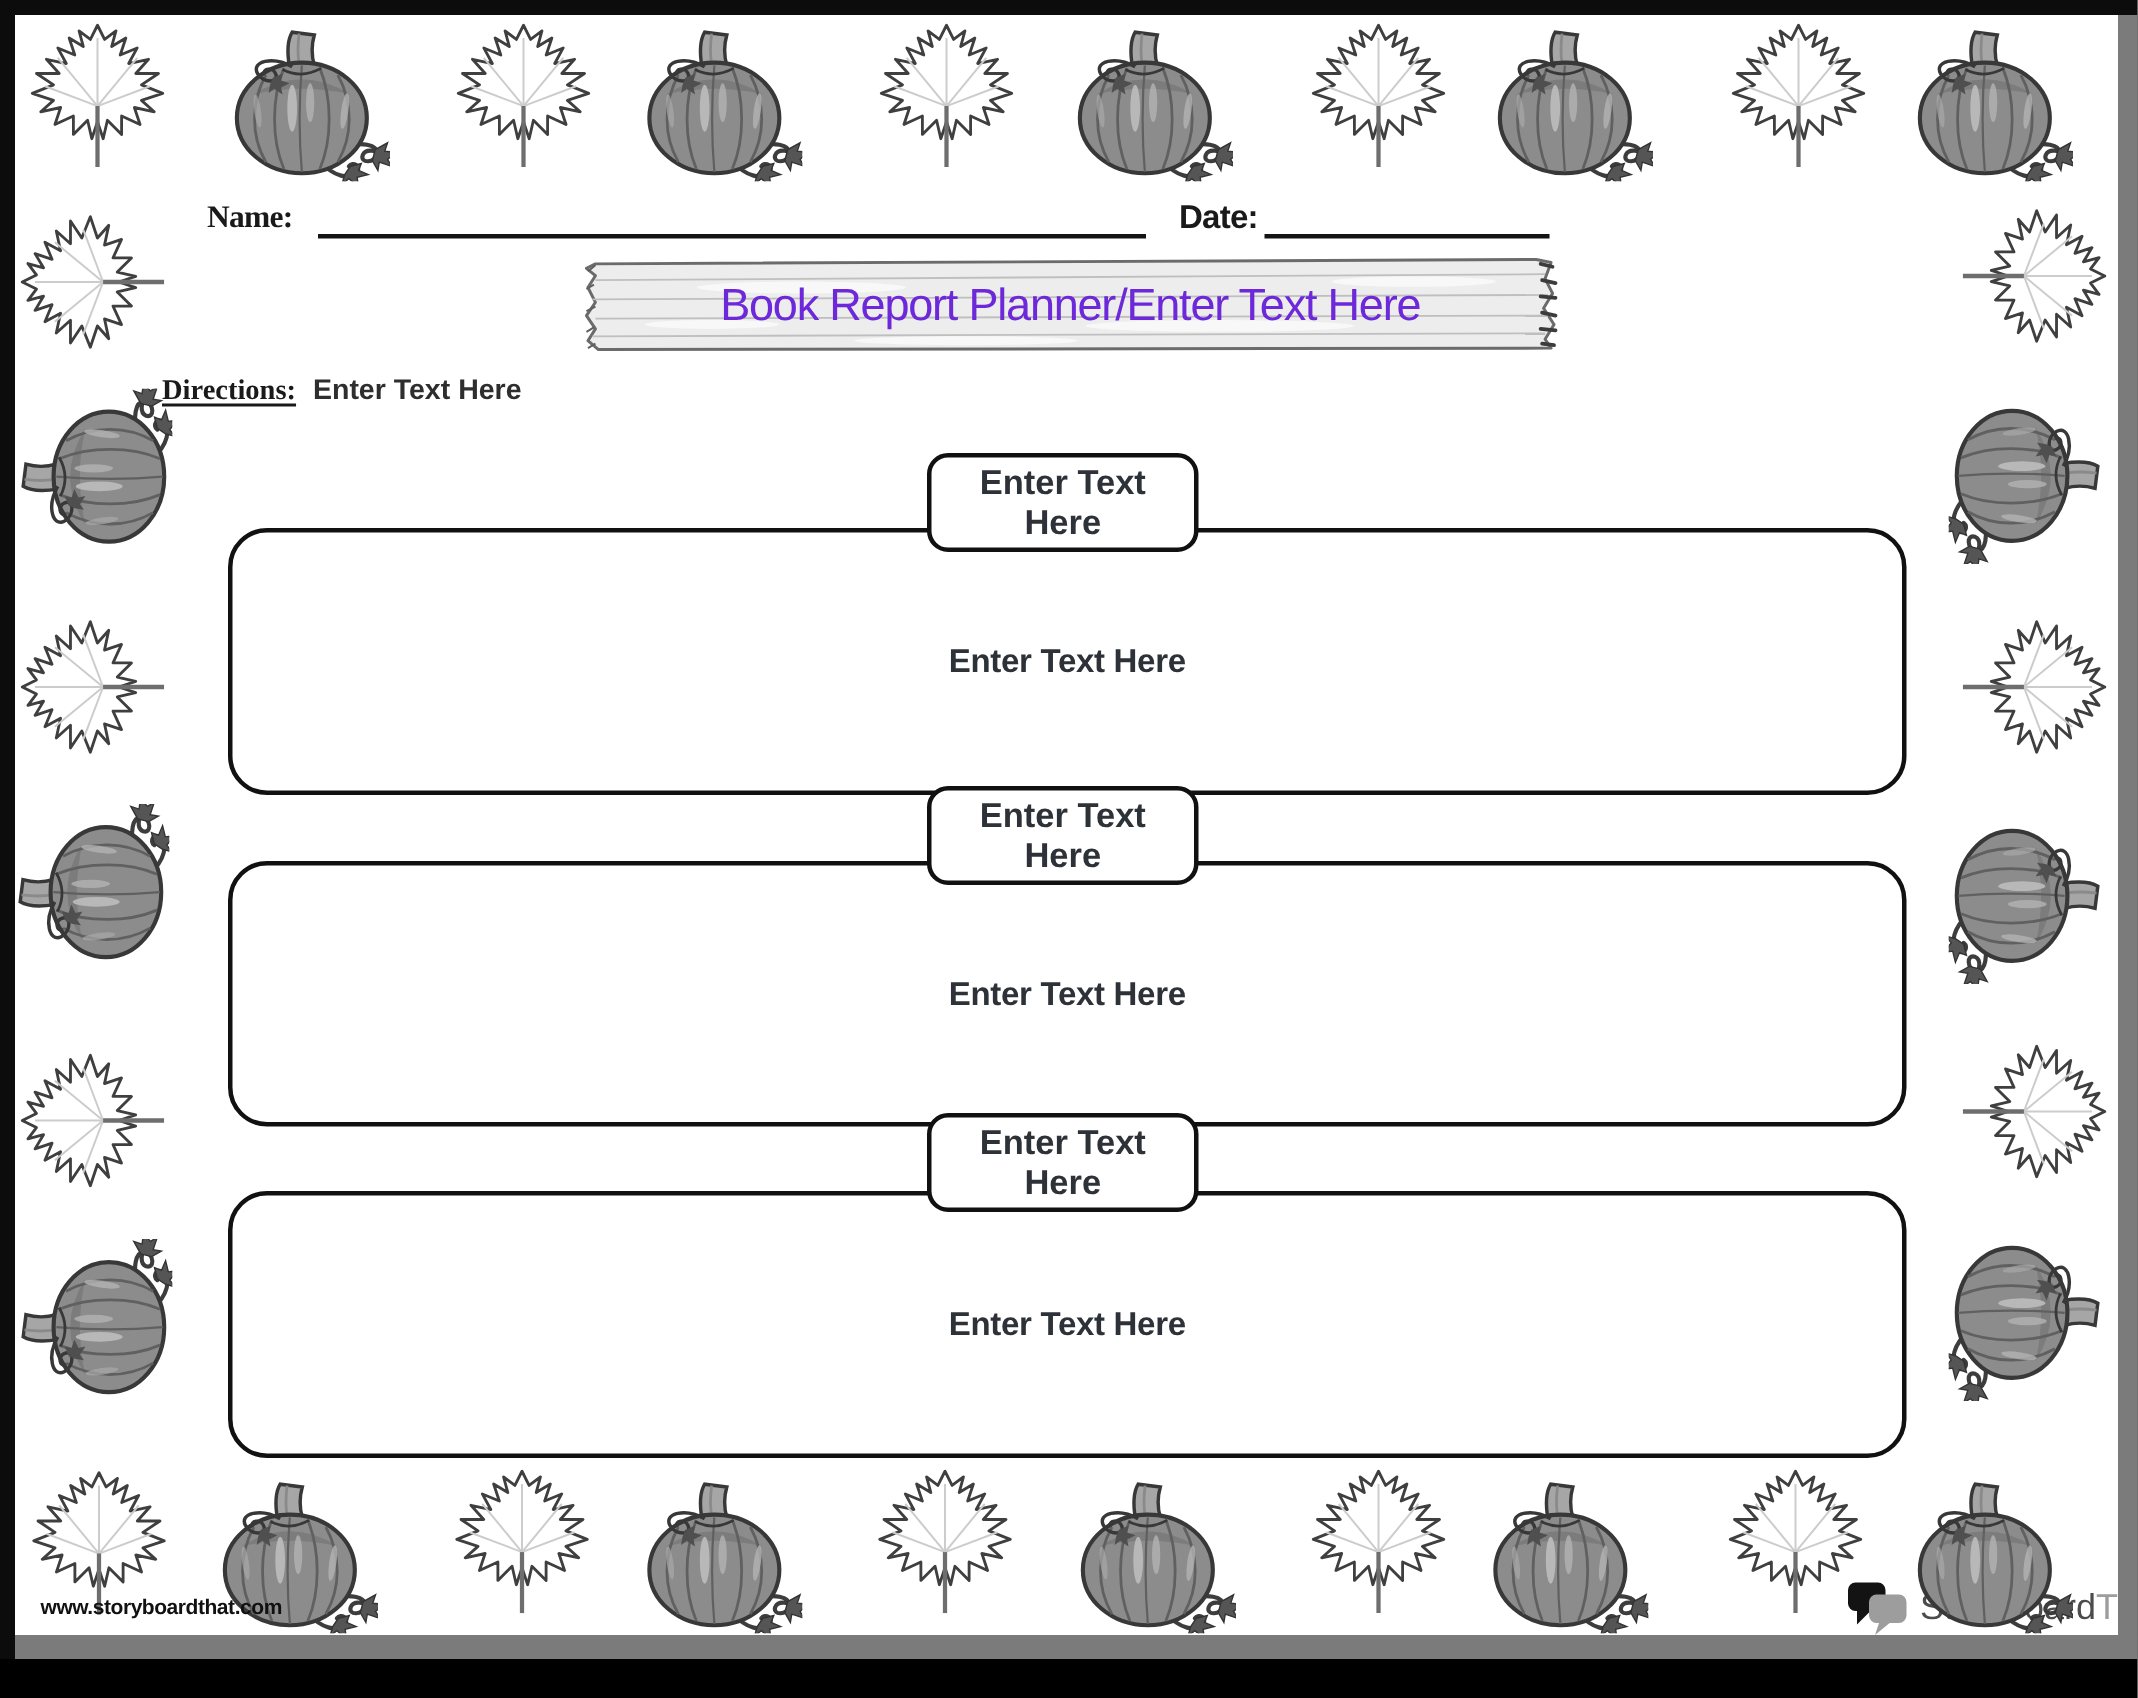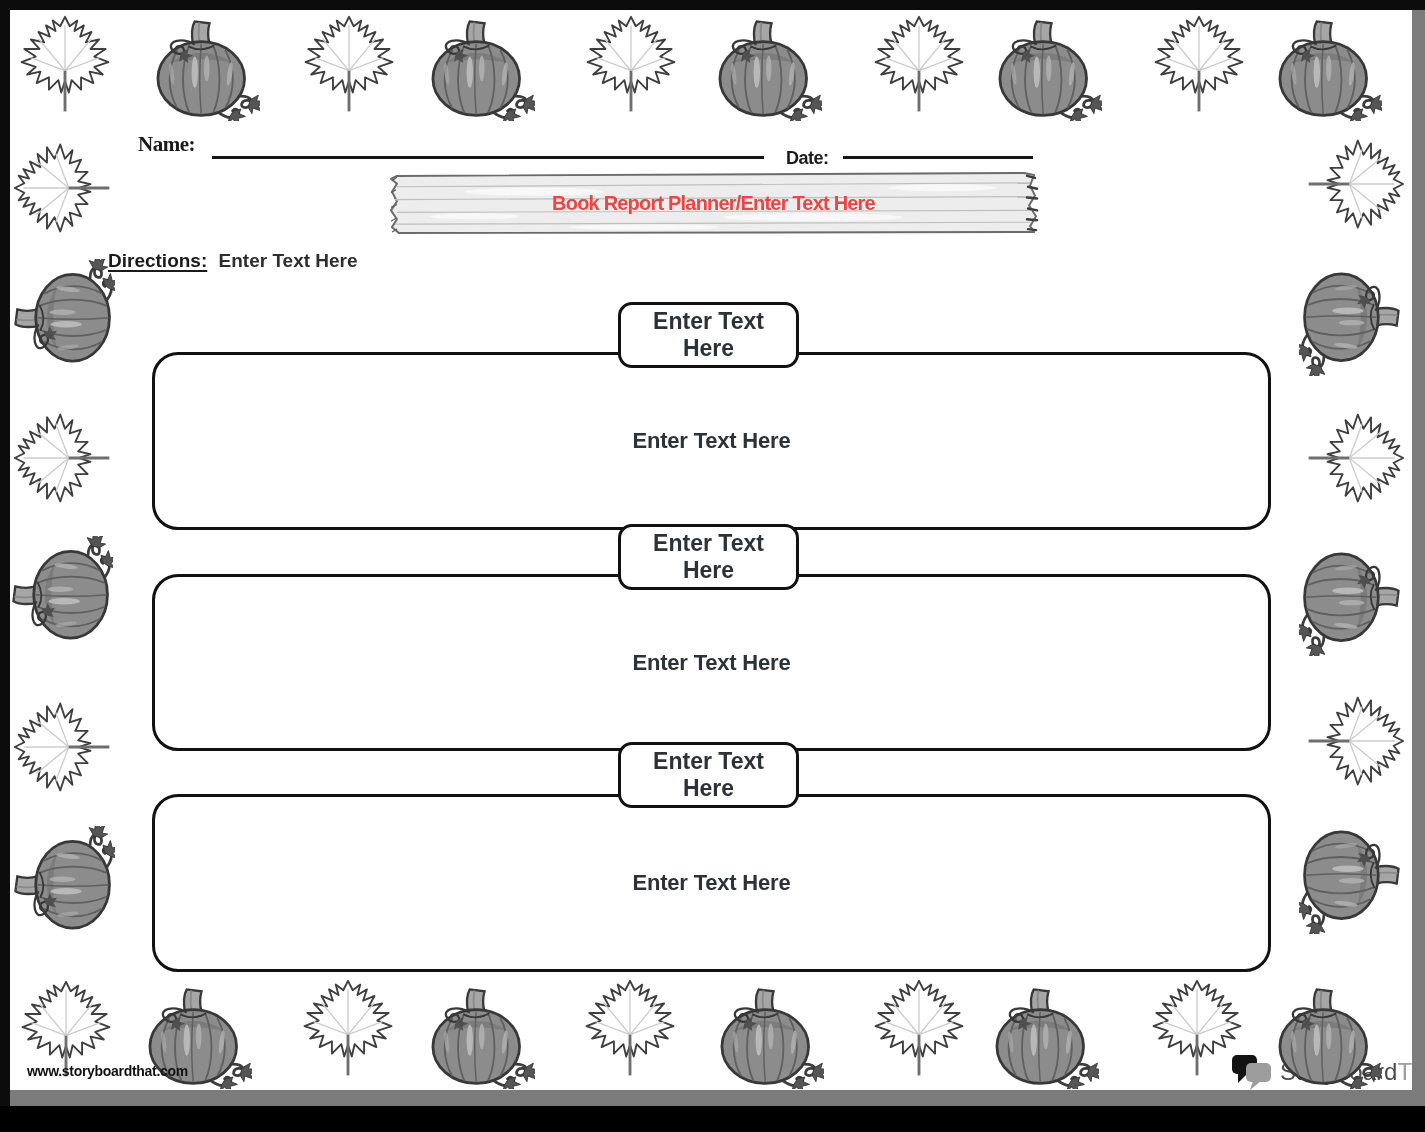--- a/index.html
+++ b/index.html
@@ -12,33 +12,33 @@
   .frame-left{position:absolute;left:0;top:0;width:10px;height:1106px;background:#0c0c0c;z-index:6;}
   .shadow-right{position:absolute;left:1412px;top:10px;width:13px;height:1096px;background:#7b7b7b;z-index:6;}
   .shadow-bottom{position:absolute;left:10px;top:1090px;width:1415px;height:16px;background:#7b7b7b;z-index:6;}
   .bar-bottom{position:absolute;left:0;top:1106px;width:1425px;height:26px;background:#000;z-index:6;}
 
   .deco{position:absolute;z-index:2;}
 
   
   .name-label{position:absolute;left:138px;top:132px;font-size:21px;font-weight:bold;letter-spacing:-0.5px;z-index:3;font-family:Liberation Serif, serif;}
   .name-line{position:absolute;left:212px;top:128px;width:552px;height:28px;border-bottom:3px solid #141414;z-index:3;}
-  .date-label{position:absolute;left:786px;top:148px;font-size:18px;font-weight:bold;letter-spacing:-0.5px;z-index:3;}
+  .date-label{position:absolute;left:786px;top:132px;font-size:22px;font-weight:bold;letter-spacing:-0.5px;z-index:3;}
   .date-line{position:absolute;left:843px;top:128px;width:190px;height:28px;border-bottom:3px solid #141414;z-index:3;}
 
   .banner{position:absolute;left:385px;top:170px;width:657px;height:67px;z-index:3;}
   .banner svg{position:absolute;left:0;top:0;width:100%;height:100%;}
   .banner-title{
     position:absolute;left:0;top:0;width:100%;height:100%;
     display:flex;align-items:center;justify-content:center;
-    font-size:20px;font-weight:bold;letter-spacing:-0.8px;color:#ef4444;
+    font-size:30px;font-weight:normal;letter-spacing:-0.8px;color:#6d28d9;
   }
 
   .directions{position:absolute;left:108px;top:250px;font-size:19px;z-index:3;}
-  .directions .dir-label{font-weight:bold;text-decoration:underline;text-underline-offset:3px;text-decoration-thickness:2px;}
+  .directions .dir-label{font-weight:bold;text-decoration:underline;text-underline-offset:3px;text-decoration-thickness:2px;font-family:Liberation Serif, serif;}
   .directions .dir-text{font-weight:bold;color:#2e2e2e;margin-left:6px;}
 
   
   .report-box{
     position:absolute;left:152px;width:1119px;border:3px solid #111;border-radius:26px;
     background:#fff;z-index:3;display:flex;align-items:center;justify-content:center;box-sizing:border-box;
   }
   .report-box .body-text{font-size:22px;font-weight:bold;color:#2d3238;letter-spacing:-0.2px;}
   .box-1{top:352px;height:178px;}
   .box-2{top:574px;height:177px;}

